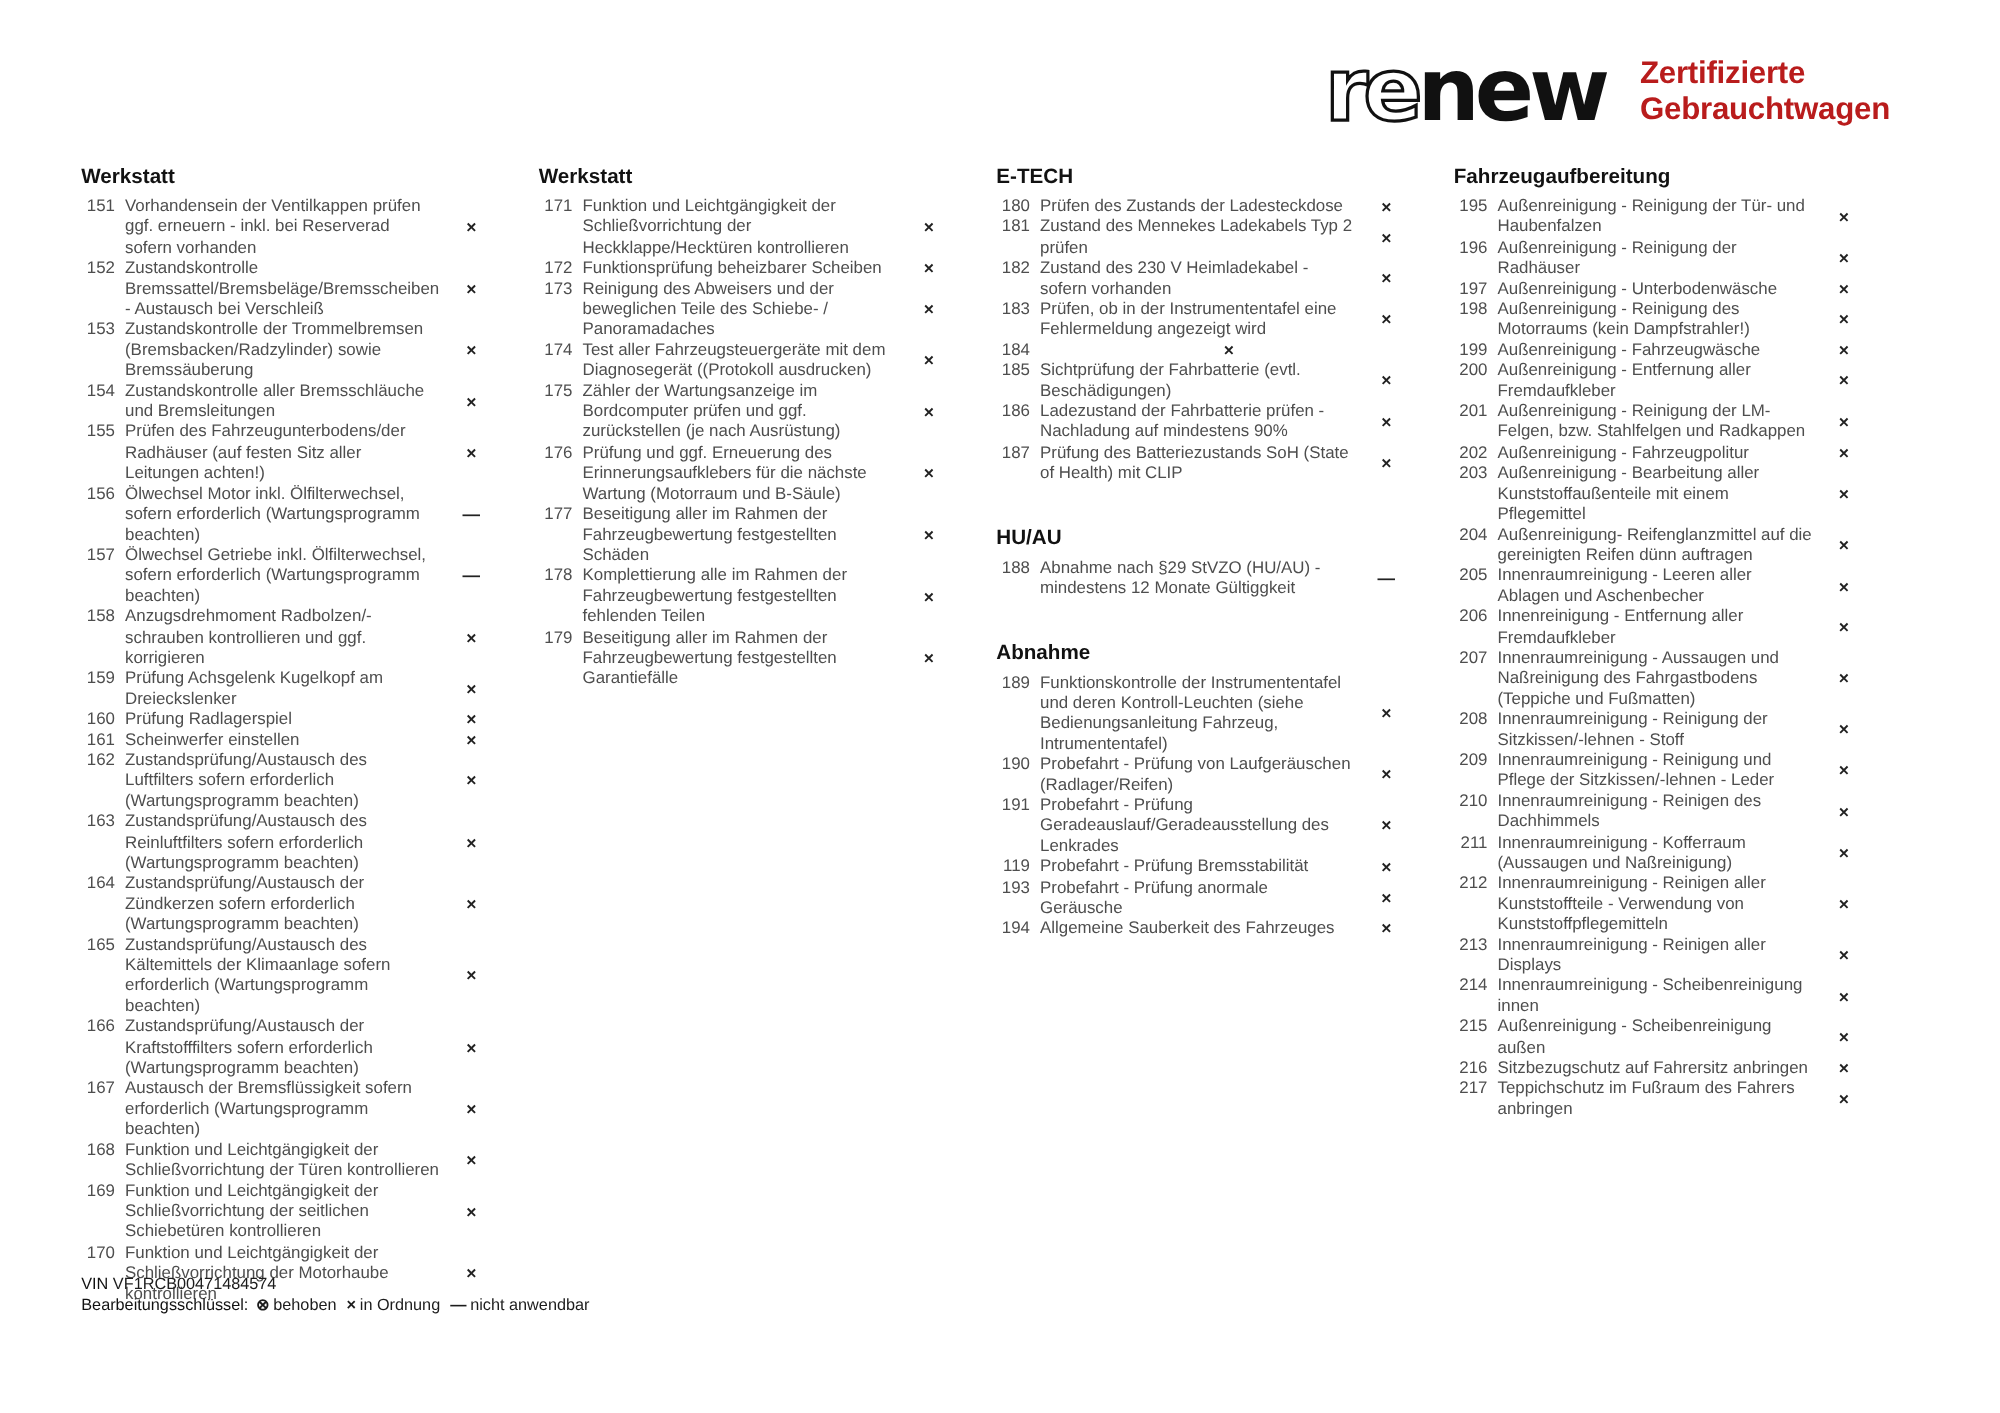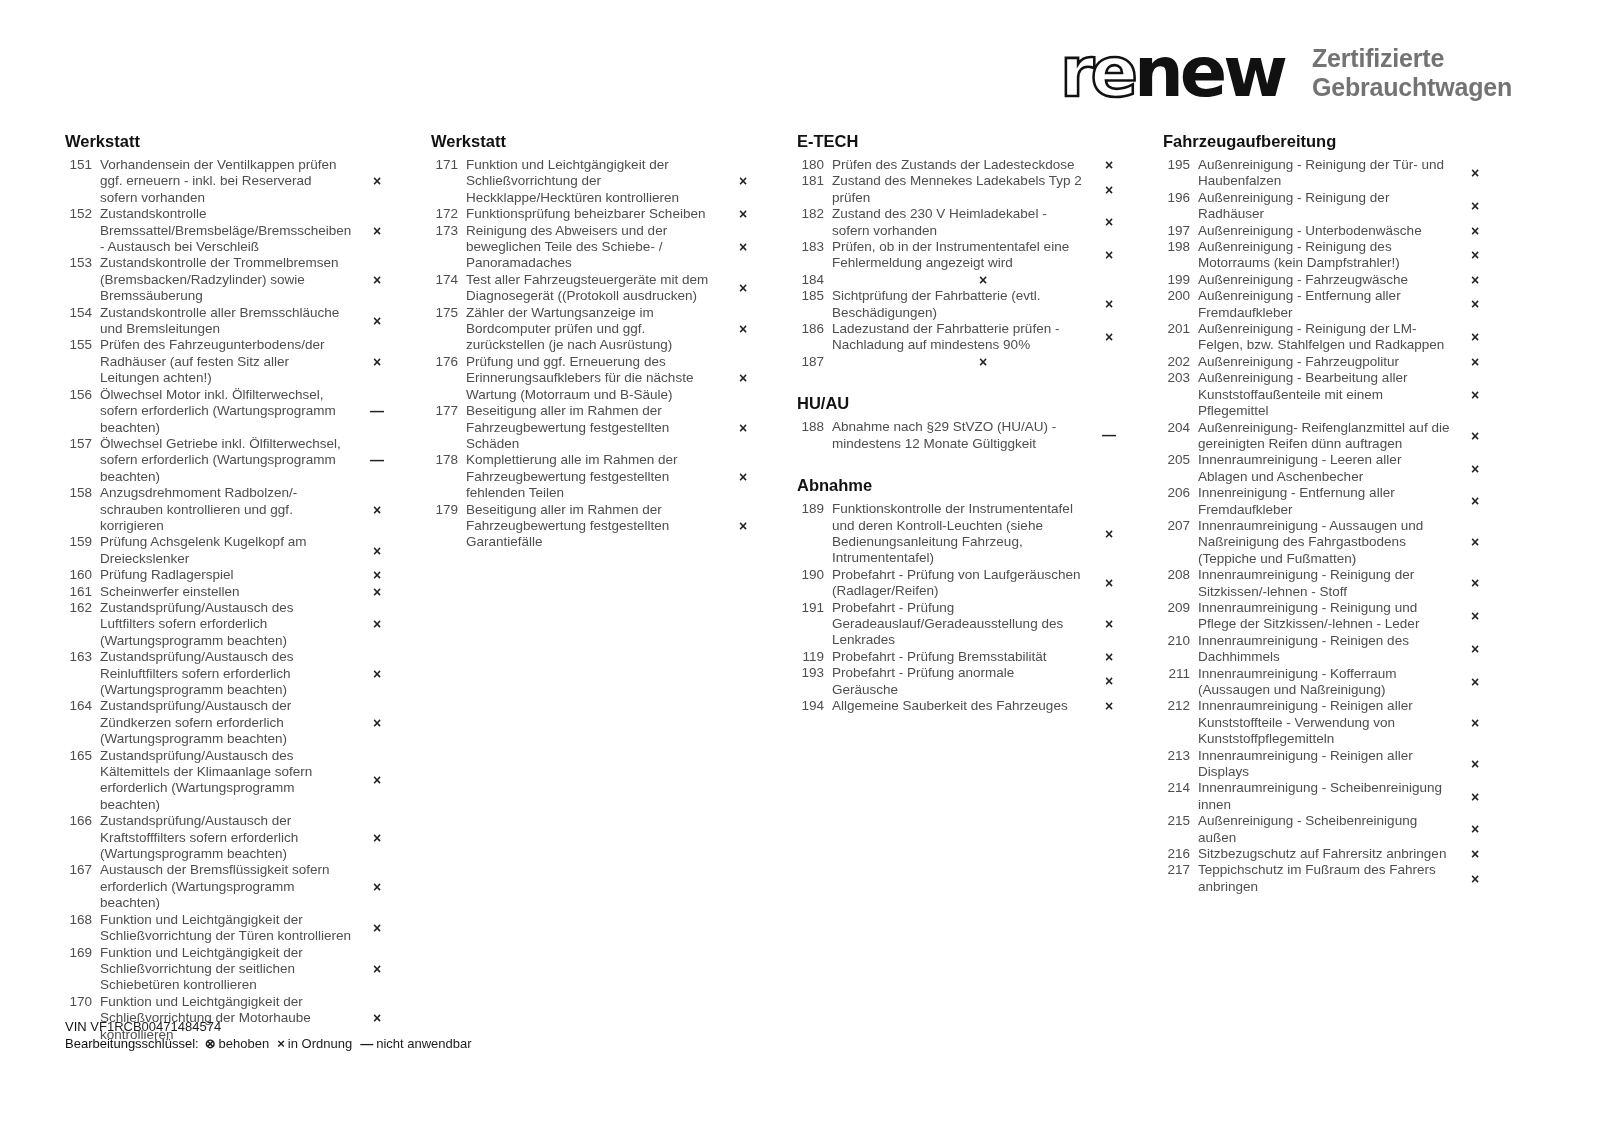--- a/index.html
+++ b/index.html
@@ -5,26 +5,26 @@
   html,body { margin:0; padding:0; background:#ffffff; }
   body { width:1600px; height:1130px; font-family:"Liberation Sans", sans-serif; }
   .page { position:relative; width:1600px; height:1120px; overflow:hidden; background:#fff; }
 
   
   .logo { position:absolute; top:34px; right:88px; display:flex; align-items:center; gap:16px; }
   .logo-svg { display:block; }
   .logo-text { font-family:"DejaVu Sans", sans-serif; font-weight:800; font-size:70px; letter-spacing:-4px; }
   .logo-re { fill:#ffffff; stroke:#111111; stroke-width:2.6px; }
   .logo-new { fill:#111111; }
-  .tagline { font-weight:bold; font-size:25px; line-height:1.18; color:#737373; letter-spacing:-0.2px; }
+  .tagline { font-weight:bold; font-size:25px; line-height:1.18; color:#b91c1c; letter-spacing:-0.2px; }
 
   
   .content { position:absolute; left:65px; top:132px; display:flex; gap:29px; }
   .column { width:337px; }
-  .checklist-section:not(:first-child) { margin-top:24px; }
+  .checklist-section:not(:first-child) { margin-top:34px; }
   .section-title { font-size:16.5px; font-weight:bold; color:#121212; margin-bottom:6px; }
   .item { display:flex; align-items:flex-start; font-size:13.5px; line-height:16.4px; color:#4e4e4e; }
   .num { width:27px; text-align:right; flex:none; margin-right:8px; }
   .txt { width:252px; flex:none; }
   .mark { flex:1; text-align:center; align-self:center; color:#222; font-weight:bold; font-size:14px; }
 
   
   .footer { position:absolute; left:65px; top:1018px; font-size:13px; line-height:17px; color:#1c1c1c; }
   .bold { font-weight:normal; color:#111; }
   .legend-row { display:flex; align-items:center; }
@@ -234,20 +234,21 @@
             <span class="txt">Sichtprüfung der Fahrbatterie (evtl. Beschädigungen)</span>
             <span class="mark">×</span>
           </div>
           <div class="item">
             <span class="num">186</span>
             <span class="txt">Ladezustand der Fahrbatterie prüfen - Nachladung auf mindestens 90%</span>
             <span class="mark">×</span>
           </div>
           <div class="item">
             <span class="num">187</span>
+            <span class="txt">Prüfung des Batteriezustands SoH (State of Health) mit CLIP</span>
             <span class="mark">×</span>
           </div>
         </div>
         <div class="checklist-section">
           <div class="section-title">HU/AU</div>
           <div class="item">
             <span class="num">188</span>
             <span class="txt">Abnahme nach §29 StVZO (HU/AU) - mindestens 12 Monate Gültiggkeit</span>
             <span class="mark">—</span>
           </div>

